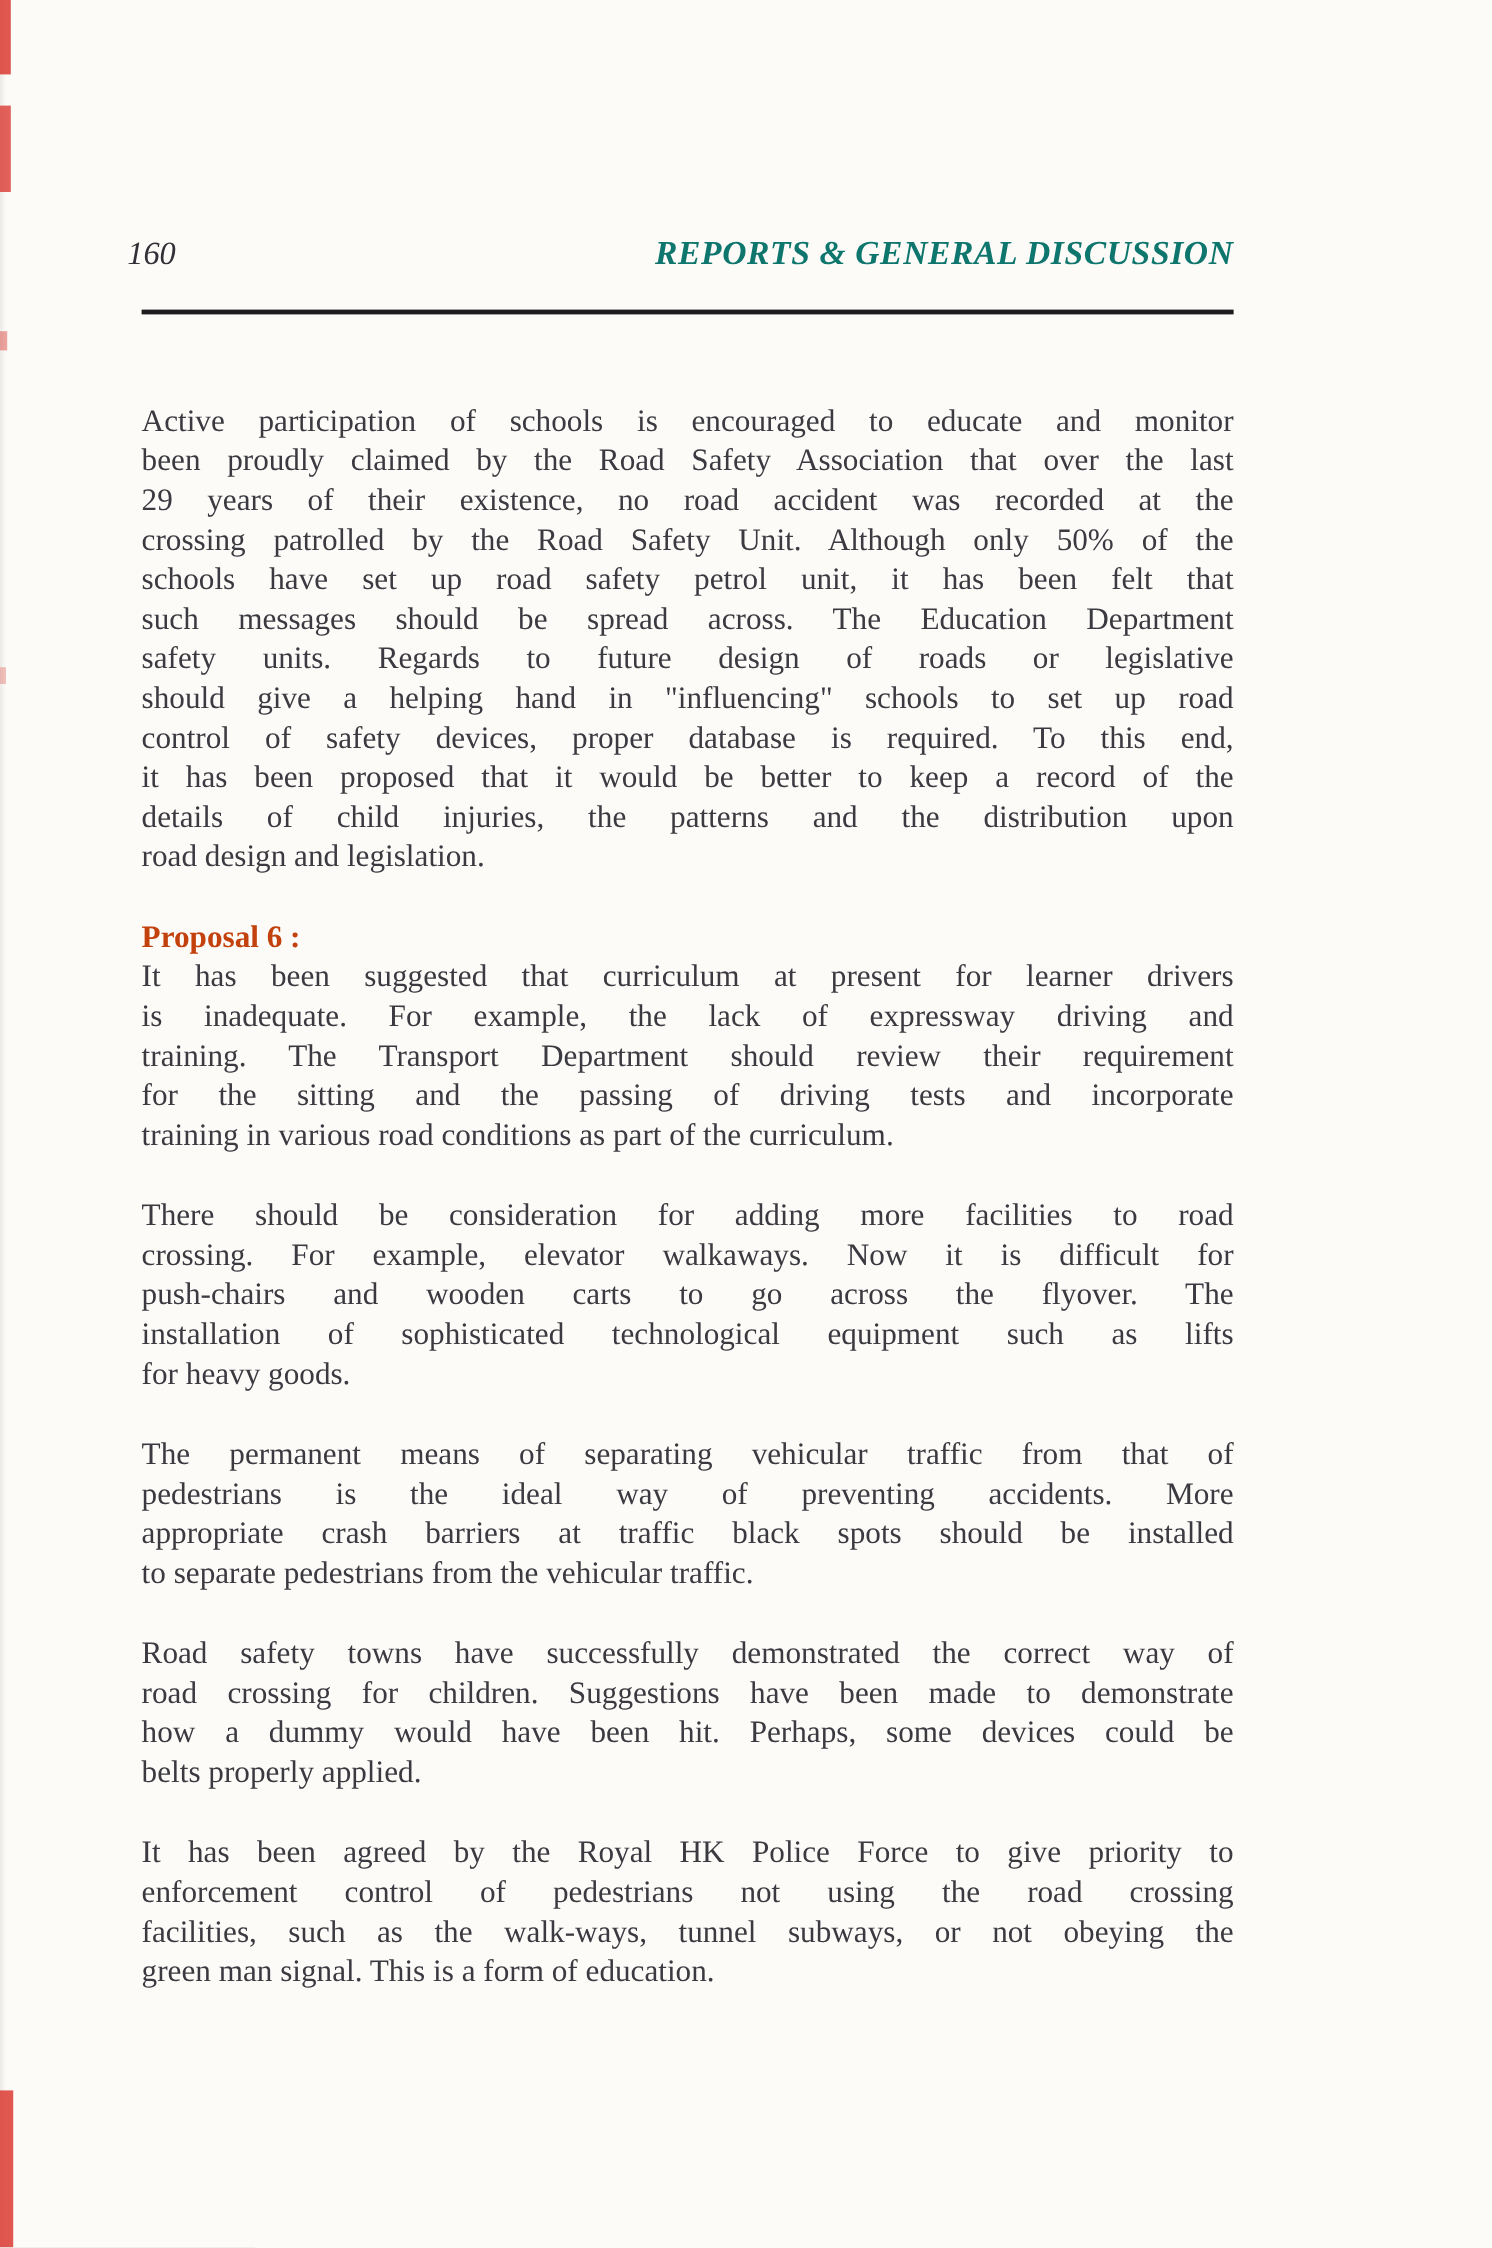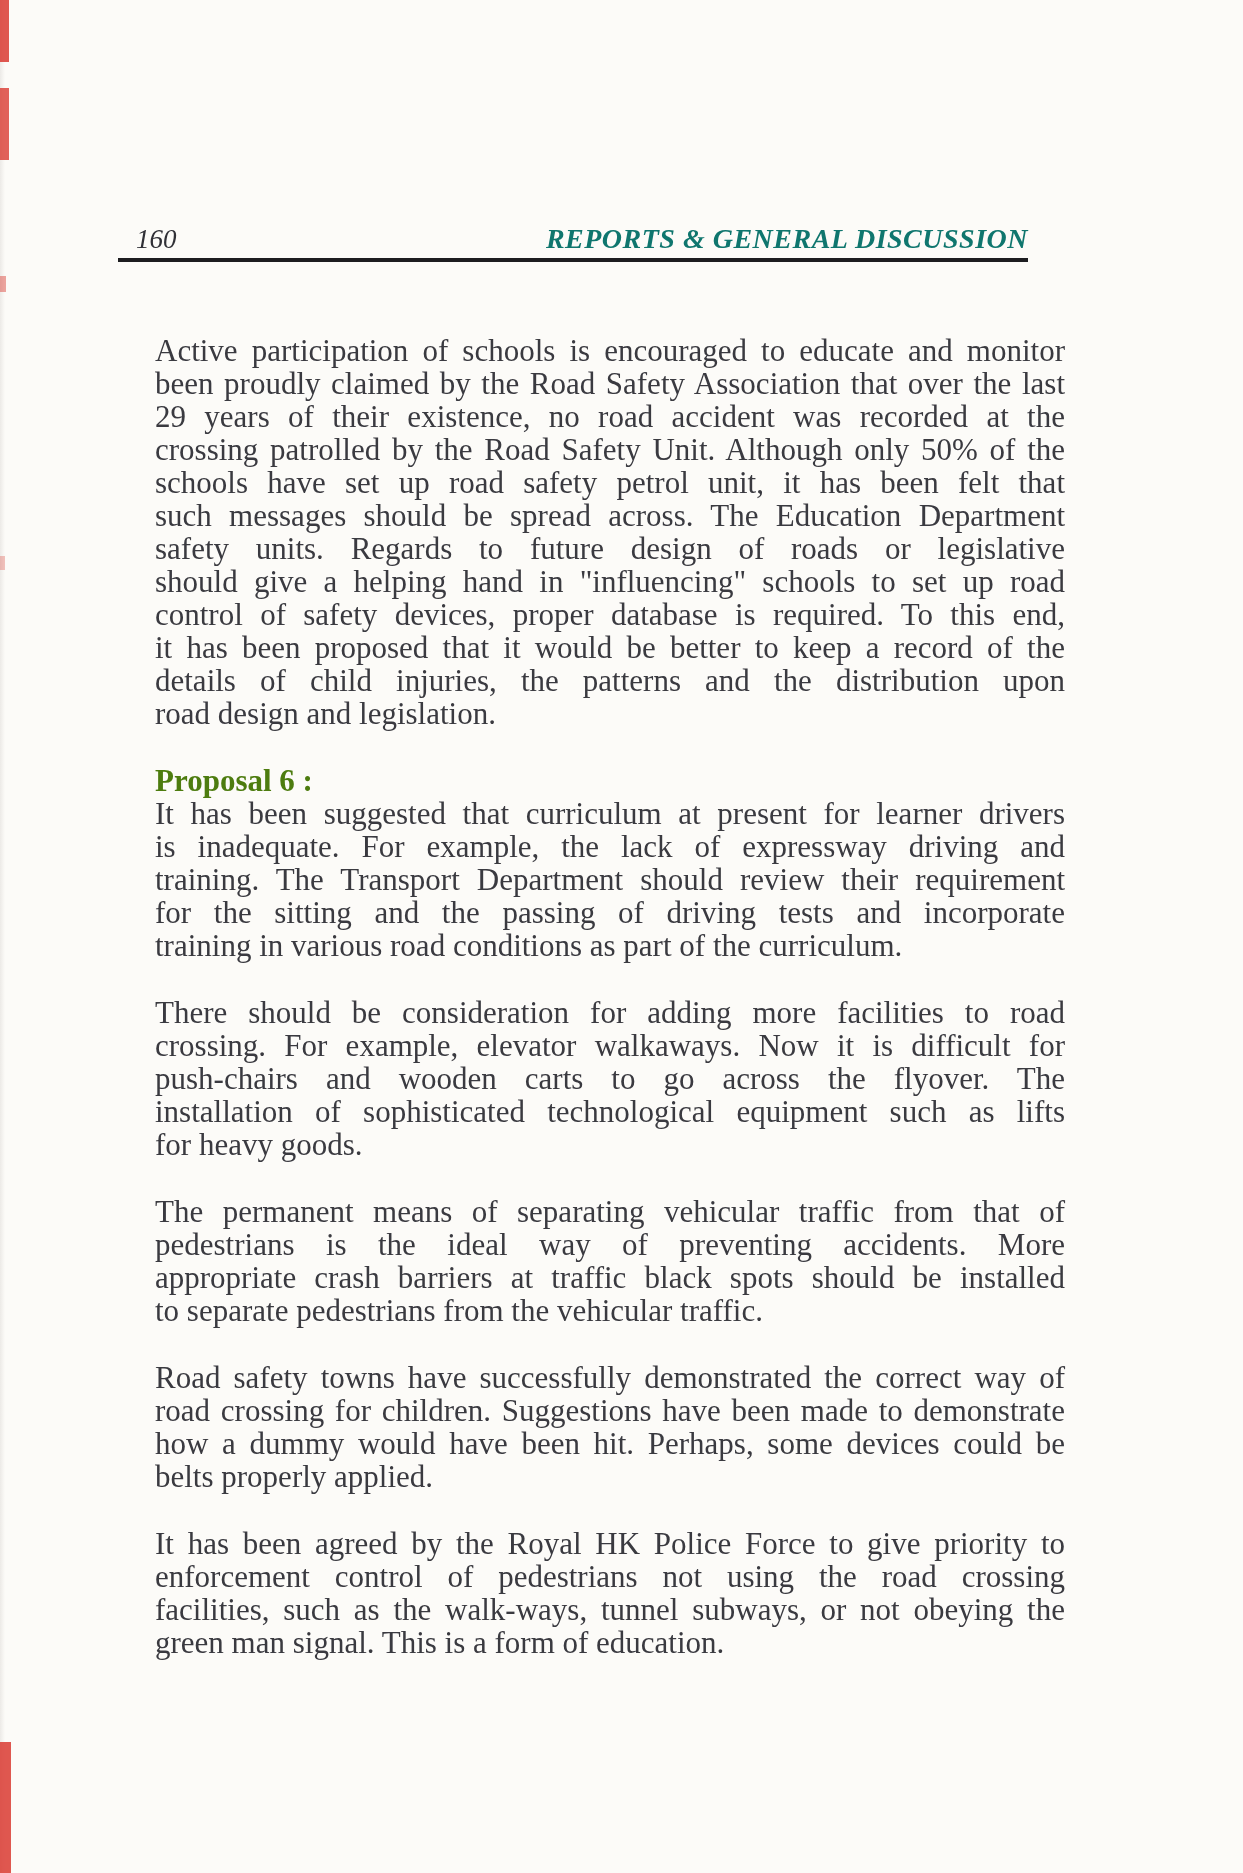--- a/index.html
+++ b/index.html
@@ -21,25 +21,24 @@
   }
   .scan-mark { position: absolute; left: 0; }
   .mark-a { top: 0;     width: 9px;  height: 62px;  opacity: .85; }
   .mark-b { top: 88px;  width: 9px;  height: 72px;  opacity: .8; }
   .mark-c { top: 276px; width: 6px;  height: 16px;  opacity: .45; }
   .mark-d { top: 556px; width: 5px;  height: 14px;  opacity: .3; }
   .mark-e { top: 1742px; width: 11px; height: 131px; opacity: .85; }
 
   .running-head {
     position: absolute;
-    left: 136px; right: 215px; top: 196px;
+    left: 106px; right: 215px; top: 196px;
     display: flex;
     justify-content: space-between;
     align-items: baseline;
-    margin-top: 27px;
   }
   .page-number {
     font-style: italic;
     font-size: 27px;
     color: #303036;
   }
   .head-title {
     font-style: italic;
     font-weight: bold;
     font-size: 28px;
@@ -49,35 +48,34 @@
   .head-rule {
     position: absolute;
     left: 118px; top: 258px;
     width: 910px; height: 4px;
   }
 
   .body-text {
     position: absolute;
     left: 118px; top: 334px;
     width: 910px;
-    font-size: 31px;
-    margin-left: 37px;
+    font-size: 26px;
   }
   .para { margin-bottom: 34px; }
   .tline {
     line-height: 33px;
     text-align: justify;
     text-align-last: justify;
     text-justify: inter-word;
   }
   .tline.last { text-align-last: left; }
   .proposal-heading {
     font-weight: bold;
     line-height: 33px;
-    color: #4d7c0f;
+    color: #c2410c;
   }
 </style>
 </head>
 <body>
 
 <div class="page">
 
   <div class="scan-edge"></div>
   <div class="scan-mark mark-a" style="background: rgb(217, 58, 49);"></div>
   <div class="scan-mark mark-b" style="background: rgb(217, 58, 49);"></div>

